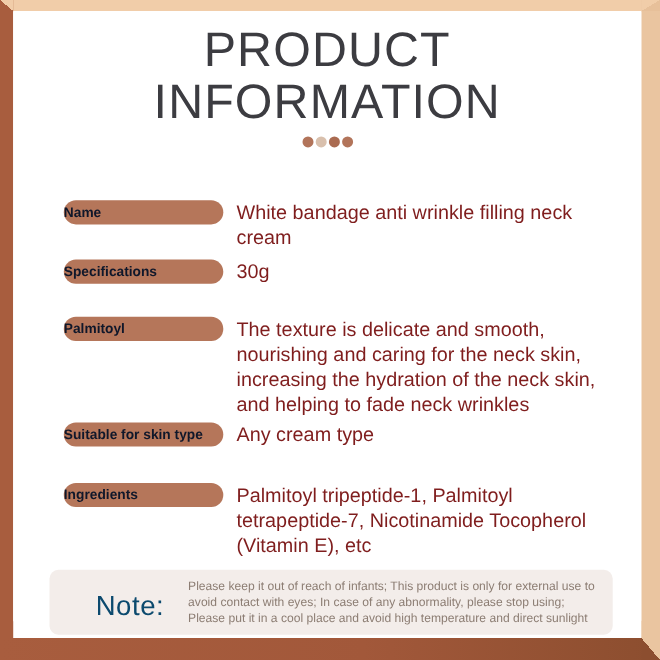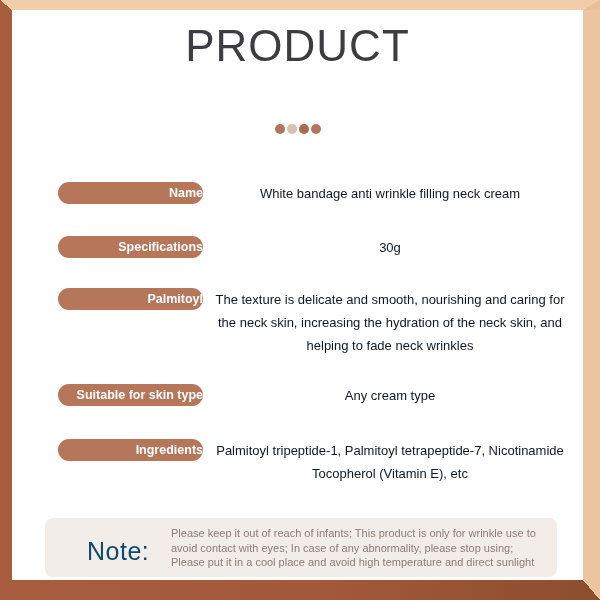--- a/index.html
+++ b/index.html
@@ -31,24 +31,24 @@
   
   .dots{position:absolute; left:0; top:114px; width:100%; text-align:center; line-height:0;}
   .dot{display:inline-block; width:10px; height:10px; border-radius:50%; margin:0 1px; vertical-align:middle;}
   .dot-1,.dot-4{background:#b2745a;}
   .dot-2{background:#d9c0ad;}
   .dot-3{background:#aa6b51;}
 
   
   .row{position:absolute; left:0; width:100%;}
   .pill{position:absolute; left:46px; top:0; width:145px; height:22px; border-radius:11px;
-    background:#b5765a; color:#ffffff; font-weight:bold; font-size:12.5px; line-height:22px;
-    text-align:right; white-space:nowrap;}
-  .value{position:absolute; left:203px; top:0; width:350px; color:#0f172a;
-    font-size:13px; line-height:23px;text-align:center;}
+    background:#b5765a; color:#0f172a; font-weight:bold; font-size:12.5px; line-height:22px;
+    text-align:left; white-space:nowrap;}
+  .value{position:absolute; left:203px; top:0; width:350px; color:#7f1d1d;
+    font-size:18px; line-height:23px;}
   .row-name{top:172px;}  .row-spec{top:226px;}  .row-eff{top:278px;}
   .row-skin{top:374px;}  .row-ing{top:429px;}
 
   
   .note{position:absolute; left:33px; top:508px; width:512px; height:59px;
     background:#f3edea; border-radius:8px;}
   .note-label{position:absolute; left:42px; top:19px; color:#0c4a6e; font-size:25px;
     font-weight:500; letter-spacing:0.5px;}
   .note-text{position:absolute; left:126px; top:8px; width:372px; color:#8c7d73;
     font-size:11px; line-height:14.6px;}
@@ -63,20 +63,21 @@
   <div class="strip strip-left"></div>
   <div class="strip strip-bottom"></div>
   <div class="corner corner-tl"></div>
   <div class="corner corner-tr"></div>
   <div class="corner corner-br"></div>
 
   <div class="card">
 
     <div class="title">
       <div>PRODUCT</div>
+      <div>INFORMATION</div>
     </div>
 
     <div class="dots">
       <span class="dot dot-1"></span><span class="dot dot-2"></span><span class="dot dot-3"></span><span class="dot dot-4"></span>
     </div>
 
     <div class="row row-name">
       <div class="pill">Name</div>
       <div class="value">White bandage anti wrinkle filling neck cream</div>
     </div>
@@ -96,17 +97,17 @@
       <div class="value">Any cream type</div>
     </div>
 
     <div class="row row-ing">
       <div class="pill">Ingredients</div>
       <div class="value">Palmitoyl tripeptide-1, Palmitoyl tetrapeptide-7, Nicotinamide Tocopherol (Vitamin E), etc</div>
     </div>
 
     <div class="note">
       <div class="note-label">Note:</div>
-      <div class="note-text">Please keep it out of reach of infants; This product is only for wrinkle use to avoid contact with eyes; In case of any abnormality, please stop using; Please put it in a cool place and avoid high temperature and direct sunlight</div>
+      <div class="note-text">Please keep it out of reach of infants; This product is only for external use to avoid contact with eyes; In case of any abnormality, please stop using; Please put it in a cool place and avoid high temperature and direct sunlight</div>
     </div>
 
   </div>
 </div>
 
 </body></html>

